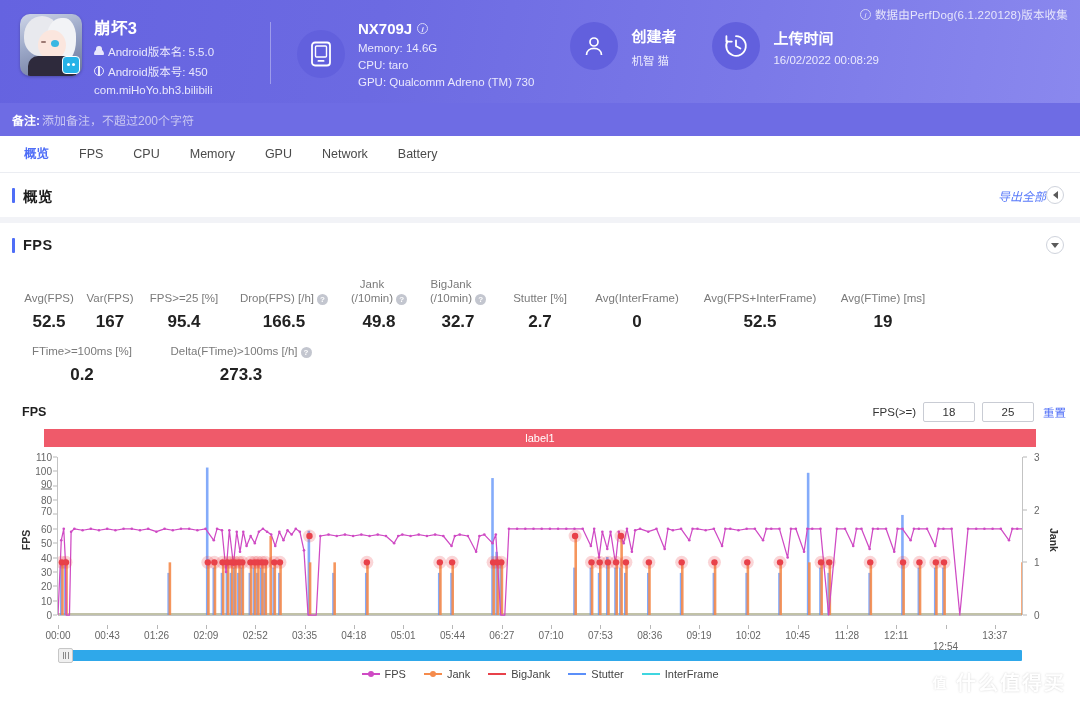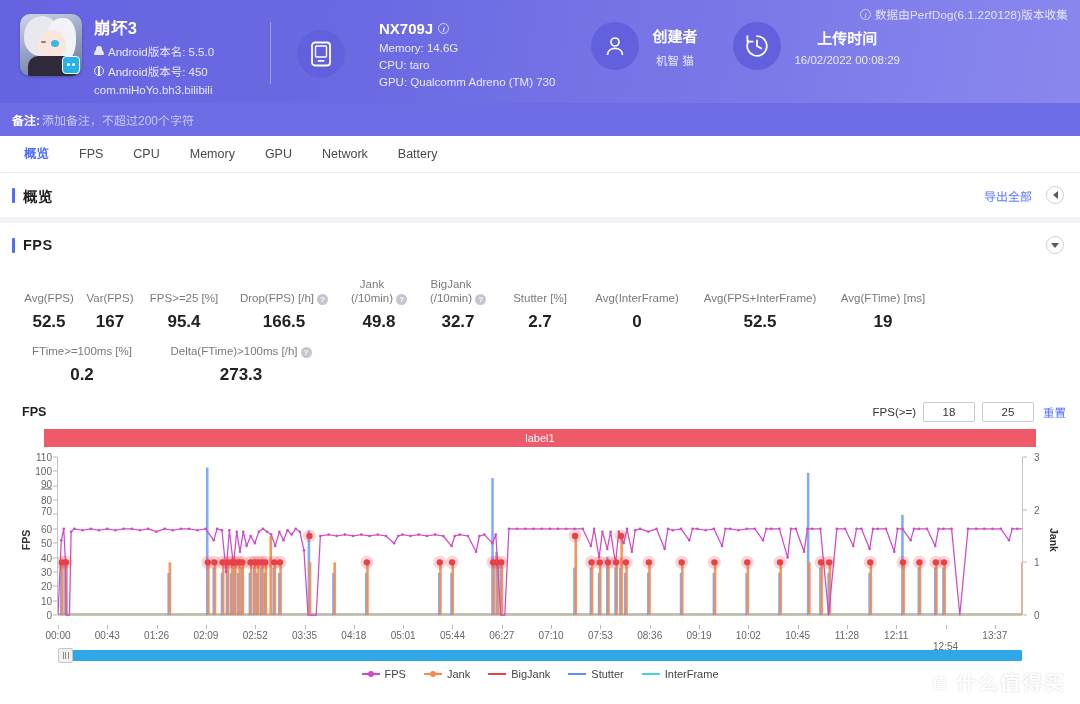--- a/index.html
+++ b/index.html
@@ -65,30 +65,30 @@
   .android-ico:before{content:"";position:absolute;left:0;top:3px;width:10px;height:6px;border-radius:5px 5px 1px 1px;background:#e8e7fc;}
   .android-ico:after{content:"";position:absolute;left:2px;top:0;width:6px;height:4px;border-radius:3px 3px 0 0;background:#e8e7fc;}
   .globe-ico{
     width:10px;height:10px;flex:none;border:1.2px solid #e8e7fc;border-radius:50%;position:relative;
   }
   .globe-ico:before{content:"";position:absolute;left:3.4px;top:-1.2px;width:1.2px;height:10px;background:#e8e7fc;}
   .app-pkg{font-size:11.5px;color:#e8e7fc;margin-top:5px;}
 
   .hdr-sep { width:1px; height:62px; background:rgba(255,255,255,.35); margin:22px 0 0 0; }
 
-  .dev-block { display:flex; align-items:center; padding:20px 0 0 26px;gap:21px; }
+  .dev-block { display:flex; align-items:center; padding:20px 0 0 26px; }
   .circ {
     width:48px;height:48px;border-radius:50%;background:#6260dd;flex:none;
     display:flex;align-items:center;justify-content:center;
   }
   .dev-meta{margin-left:13px;}
   .dev-name{font-size:15px;font-weight:bold;display:flex;align-items:center;gap:5px;}
   .dev-row{font-size:11.5px;color:#eae9fd;margin-top:5px;white-space:nowrap;}
 
-  .kpi-block{display:flex;align-items:center;padding:22px 0 0 36px;text-align:center;}
+  .kpi-block{display:flex;align-items:center;padding:22px 0 0 36px;}
   .kpi-meta{margin-left:13px;}
   .kpi-title{font-size:15px;font-weight:bold;}
   .kpi-val{font-size:11.5px;color:#eae9fd;margin-top:6px;white-space:nowrap;}
 
   
   .notebar{
     height:33px;background:#6e6ce4;color:#fff;display:flex;align-items:center;
     padding-left:12px;font-size:12px;
   }
   .note-label{font-weight:bold;margin-right:2px;}
@@ -104,21 +104,21 @@
   }
   .tab.active{color:#4f6ef7;font-weight:bold;}
 
   
   .section-head{
     height:44px;display:flex;align-items:center;padding:0 16px 0 12px;
     background:#fff;
   }
   .sec-bar{width:3px;height:15px;background:#4f6ef7;margin-right:8px;border-radius:1px;}
   .sec-title{font-size:14.5px;font-weight:bold;color:#1f1f1f;letter-spacing:.5px;}
-  .sec-right{margin-left:auto;display:flex;align-items:center;gap:14px;}
+  .sec-right{margin-left:auto;display:flex;align-items:center;font-style:italic;}
   .export-link{font-size:12px;color:#5b7cfa;cursor:pointer;}
   .round-btn{
     width:18px;height:18px;border-radius:50%;border:1px solid #cfd3dc;background:#fff;
     display:flex;align-items:center;justify-content:center;cursor:pointer;
   }
   .tri{width:0;height:0;}
   .tri-left{border-top:4px solid transparent;border-bottom:4px solid transparent;border-right:5px solid #5a5a5a;}
   .tri-down{border-left:4px solid transparent;border-right:4px solid transparent;border-top:5px solid #5a5a5a;}
 
   .divider{height:6px;background:#f2f3f7;}

